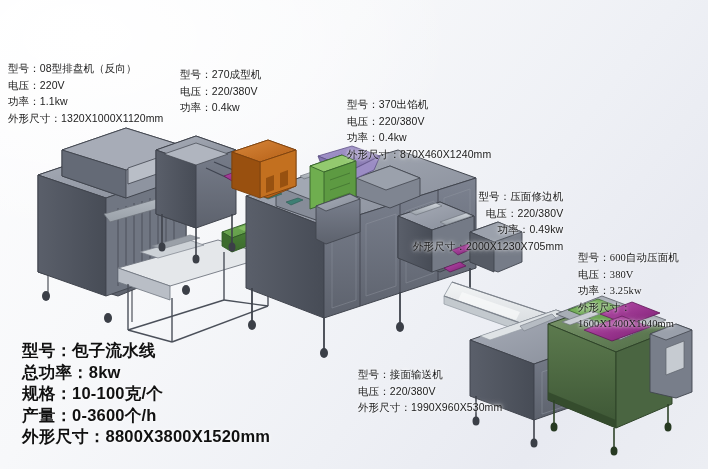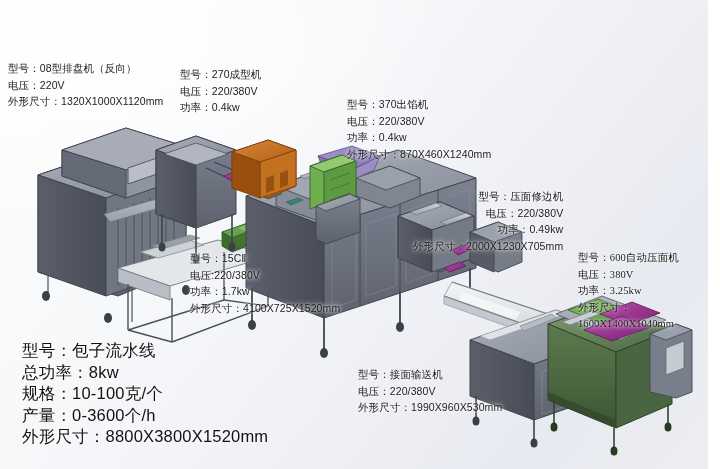--- a/index.html
+++ b/index.html
@@ -33,20 +33,21 @@
   }
   .note .l { display:block; }
   .summary {
     position:absolute;
     color:#111;
     font-size: 16.5px;
     line-height: 21.5px;
     white-space: nowrap;
     letter-spacing:.2px;
     text-shadow: 0 0 4px rgba(255,255,255,.95);
+    font-weight: bold;
   }
   .summary .l { display:block; }
 
   #n1 { left:8px;   top:60px; }
   #n2 { left:180px; top:66px; }
   #n3 { left:347px; top:96px; }
   #n4 { left:413px; top:188px;text-align:right; }
   #n5 { left:190px; top:250px; }
   #n6 { left:578px; top:250px;font-family:Liberation Serif, serif; }
   #n7 { left:358px; top:366px; }
@@ -367,20 +368,21 @@
       <path d="M520,326 L552,314 L556,318 L524,331 Z" fill="#b6bcc3" stroke="#7d838c" stroke-width=".7"></path>
     </g>
 
     </g>
   </svg>
   </div>
 
   <div class="note" id="n1">
     <span class="l">型号：08型排盘机（反向）</span>
     <span class="l">电压：220V</span>
+    <span class="l">功率：1.1kw</span>
     <span class="l">外形尺寸：1320X1000X1120mm</span>
   </div>
 
   <div class="note" id="n2">
     <span class="l">型号：270成型机</span>
     <span class="l">电压：220/380V</span>
     <span class="l">功率：0.4kw</span>
   </div>
 
   <div class="note" id="n3">
@@ -390,26 +392,20 @@
     <span class="l">外形尺寸：870X460X1240mm</span>
   </div>
 
   <div class="note" id="n4">
     <span class="l">型号：压面修边机</span>
     <span class="l">电压：220/380V</span>
     <span class="l">功率：0.49kw</span>
     <span class="l">外形尺寸：2000X1230X705mm</span>
   </div>
 
-  <div class="note" id="n5">
-    <span class="l">型号：15CⅡ</span>
-    <span class="l">电压:220/380V</span>
-    <span class="l">功率：1.7kw</span>
-    <span class="l">外形尺寸：4100X725X1520mm</span>
-  </div>
 
   <div class="note" id="n6">
     <span class="l">型号：600自动压面机</span>
     <span class="l">电压：380V</span>
     <span class="l">功率：3.25kw</span>
     <span class="l">外形尺寸：</span>
     <span class="l">1600X1400X1040mm</span>
   </div>
 
   <div class="note" id="n7">

